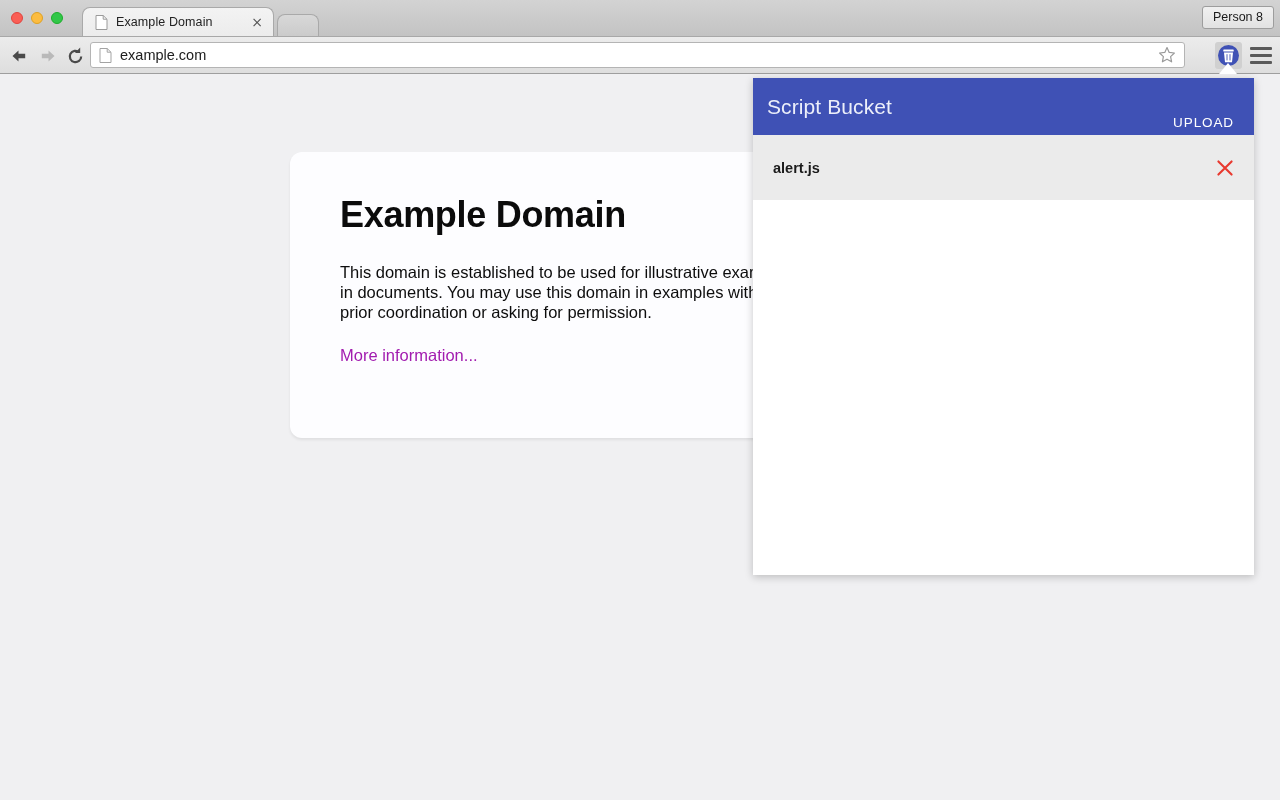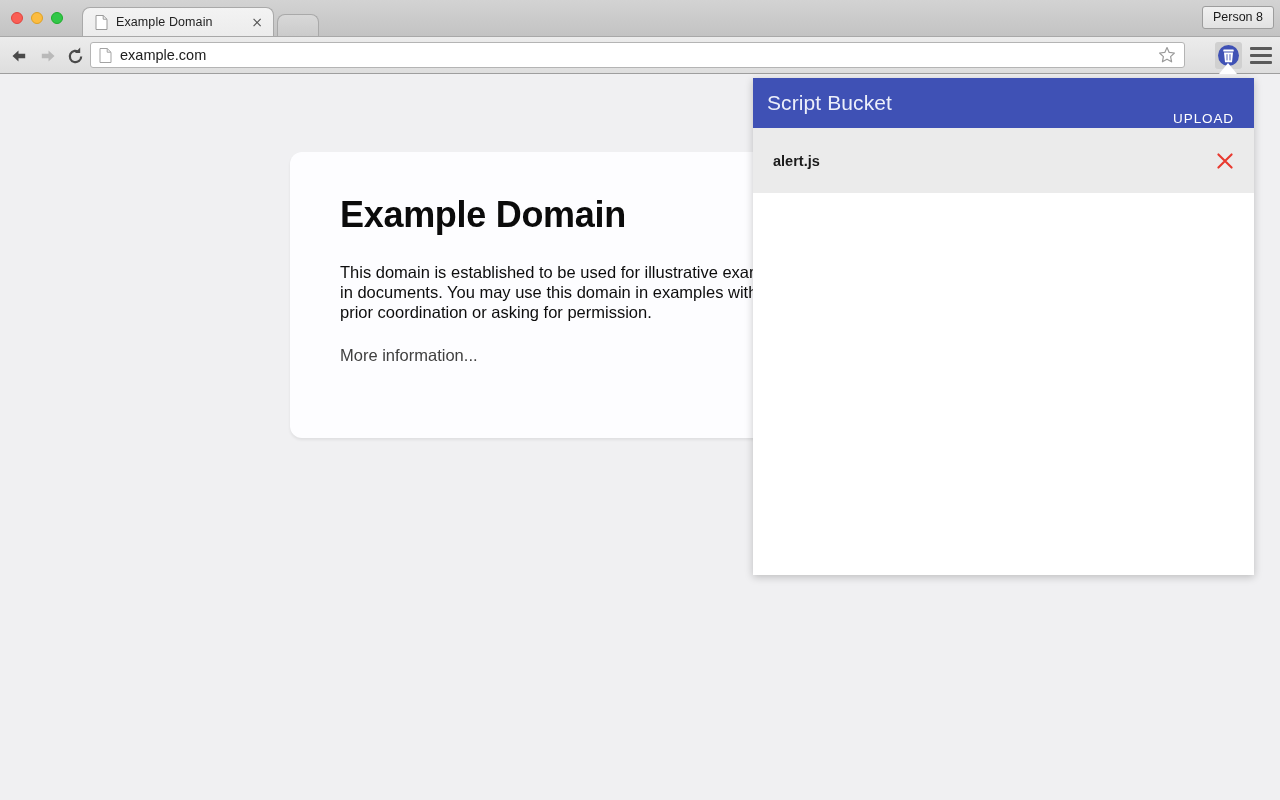--- a/index.html
+++ b/index.html
@@ -246,38 +246,38 @@
   }
   .page-p {
     font-size: 16.5px;
     line-height: 1.19;
     color: #0d0d0d;
     width: 470px;
     margin-bottom: 24px;
   }
   .page-link {
     font-size: 16.5px;
-    color: #404040;
+    color: #a21caf;
     text-decoration: none;
   }
 
   
   .popup {
     position: absolute;
     top: 78px;
     left: 753px;
     width: 501px;
     height: 497px;
     background: #ffffff;
     box-shadow: 0 2px 8px rgba(0,0,0,0.22);
     z-index: 50;
     overflow: hidden;
   }
   .popup-header {
-    height: 50px;
+    height: 57px;
     background: #3f51b5;
     display: flex;
     align-items: center;
     justify-content: space-between;
     padding: 0 16px 0 14px;
   }
   .popup-title {
     font-size: 21px;
     color: #eceffa;
     font-weight: normal;

